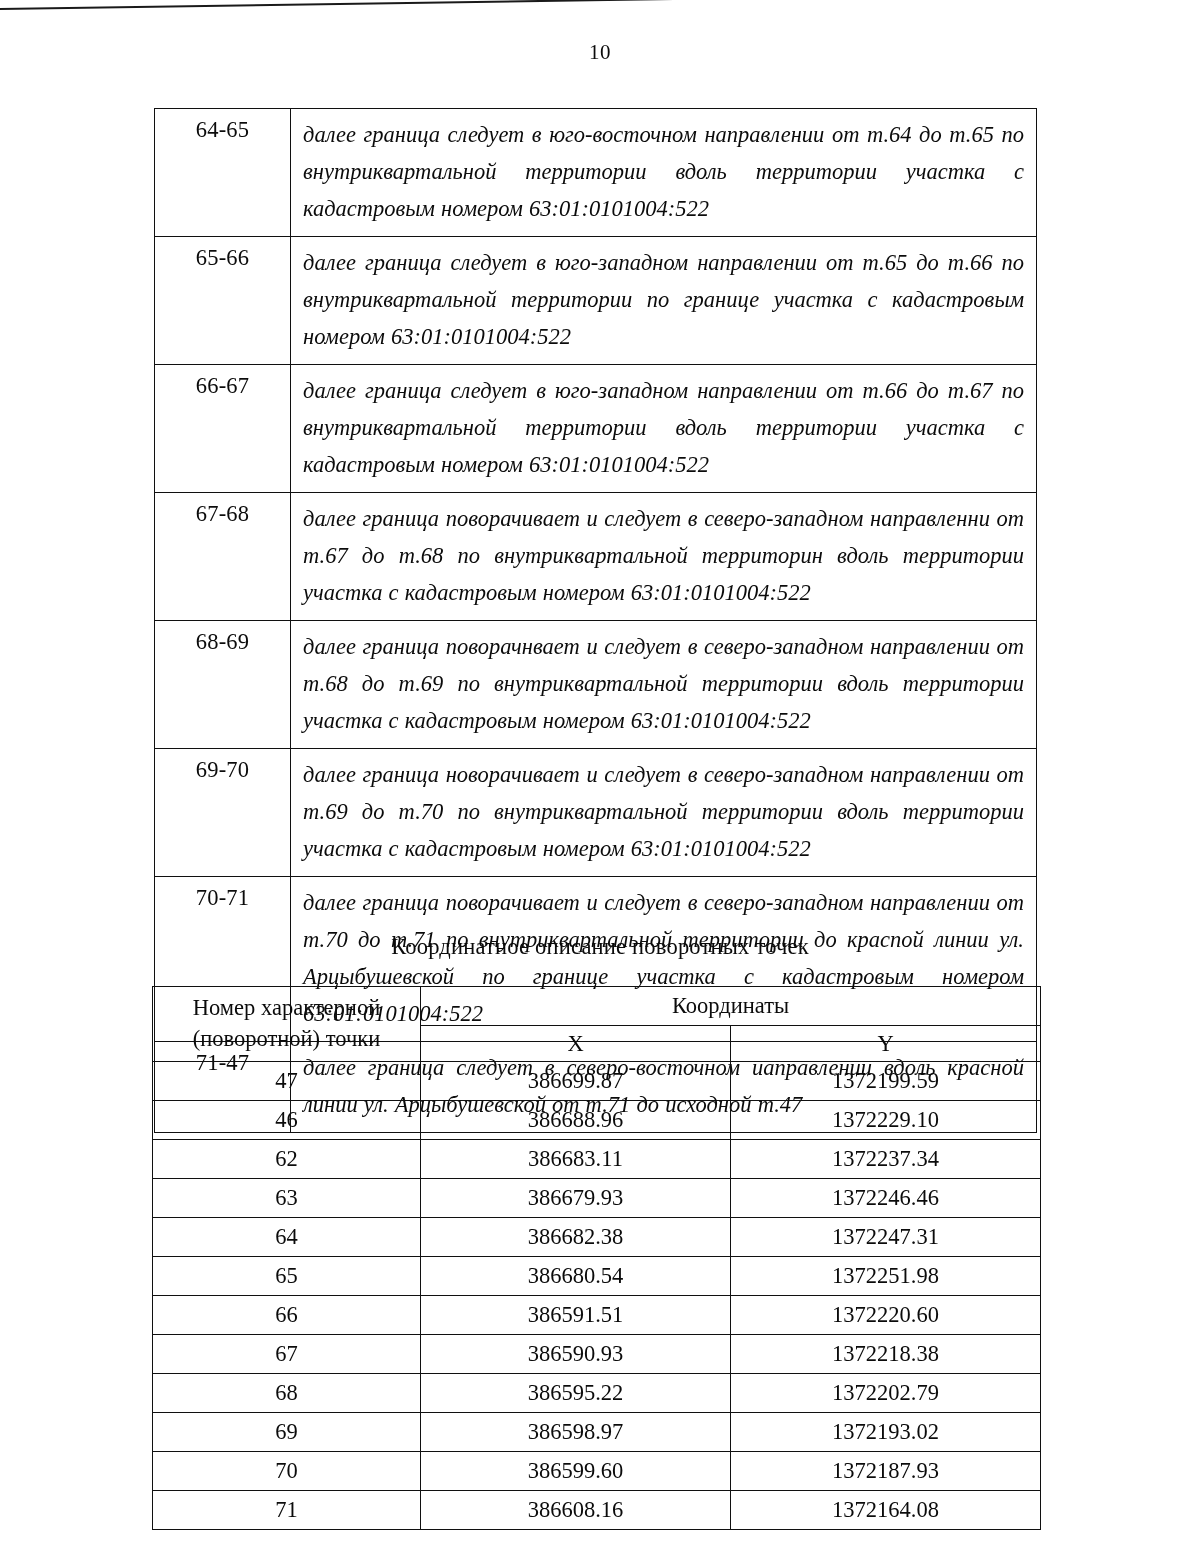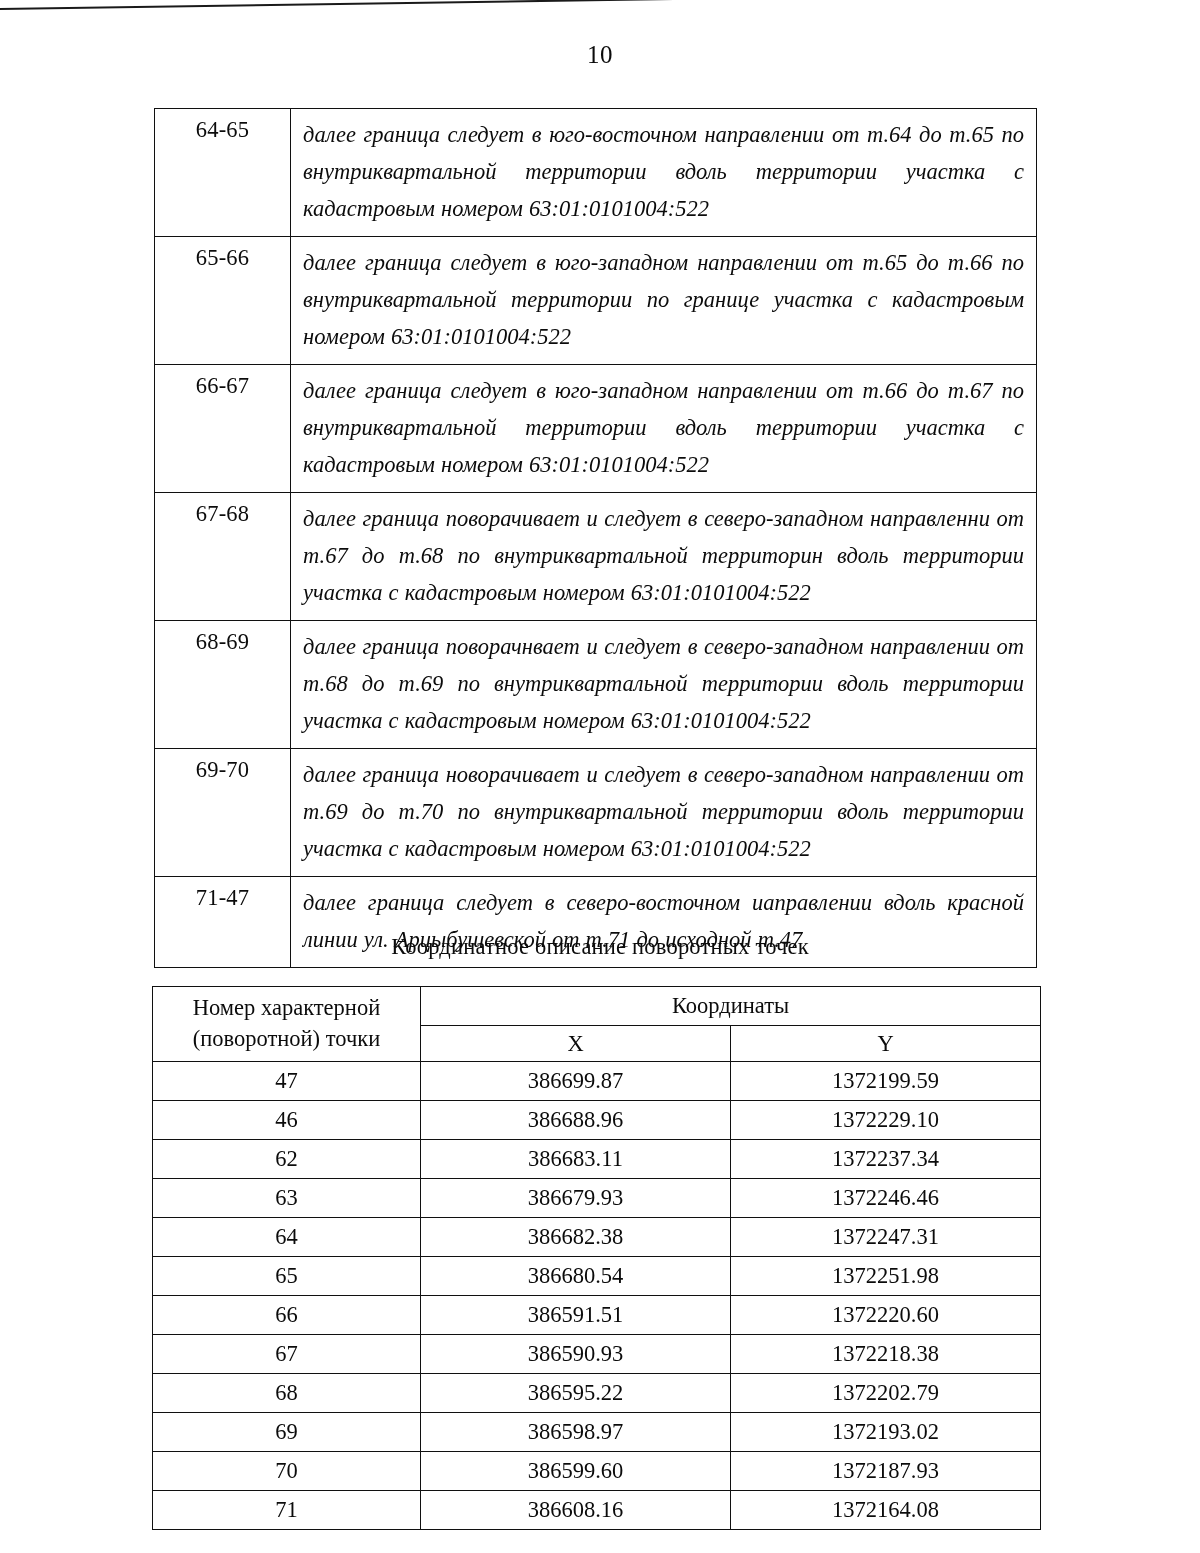--- a/index.html
+++ b/index.html
@@ -29,21 +29,21 @@
     transform: rotate(-0.85deg);
     transform-origin: left center;
   }
 
   .page-number {
     position: absolute;
     top: 42px;
     left: 0;
     width: 1200px;
     text-align: center;
-    font-size: 25px;
+    font-size: 21px;
     line-height: 1;
     letter-spacing: 0.5px;
   }
 
   
   table {
     border-collapse: collapse;
     table-layout: fixed;
   }
   table td, table th {
@@ -155,20 +155,24 @@
       <td class="cell-range">67-68</td>
       <td class="cell-desc">далее граница поворачивает и следует в северо-западном направленни от т.67 до т.68 по внутриквартальной территорин вдоль территории участка с кадастровым номером 63:01:0101004:522</td>
     </tr>
     <tr>
       <td class="cell-range">68-69</td>
       <td class="cell-desc">далее граница поворачнвает и следует в северо-западном направлении от т.68 до т.69 по внутриквартальной территории вдоль территории участка с кадастровым номером 63:01:0101004:522</td>
     </tr>
     <tr>
       <td class="cell-range">69-70</td>
       <td class="cell-desc">далее граница новорачивает и следует в северо-западном направлении от т.69 до т.70 по внутриквартальной территории вдоль территории участка с кадастровым номером 63:01:0101004:522</td>
+    </tr>
+    <tr>
+      <td class="cell-range">70-71</td>
+      <td class="cell-desc">далее граница поворачивает и следует в северо-западном направлении от т.70 до т.71 по внутриквартальной территории до краспой линии ул. Арцыбушевской по границе участка с кадастровым номером 63:01:0101004:522</td>
     </tr>
     <tr>
       <td class="cell-range">71-47</td>
       <td class="cell-desc">далее граница следует в северо-восточном иаправлении вдоль красной линии ул. Арцыбушевской от т.71 до исходной т.47</td>
     </tr>
   </tbody>
 </table>
 
 <div class="section-heading">Координатное описание поворотных точек</div>
 

